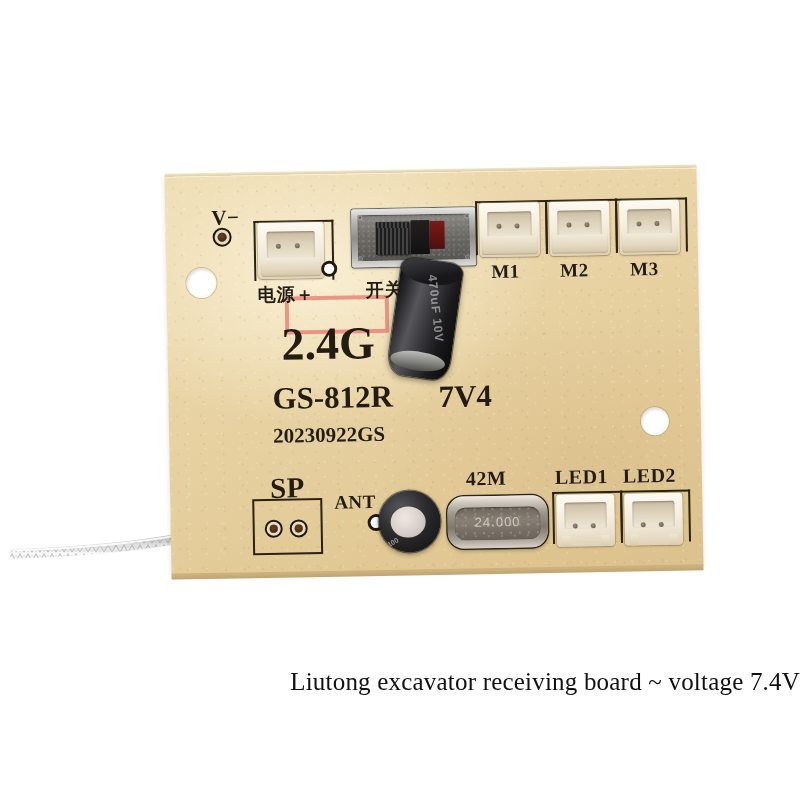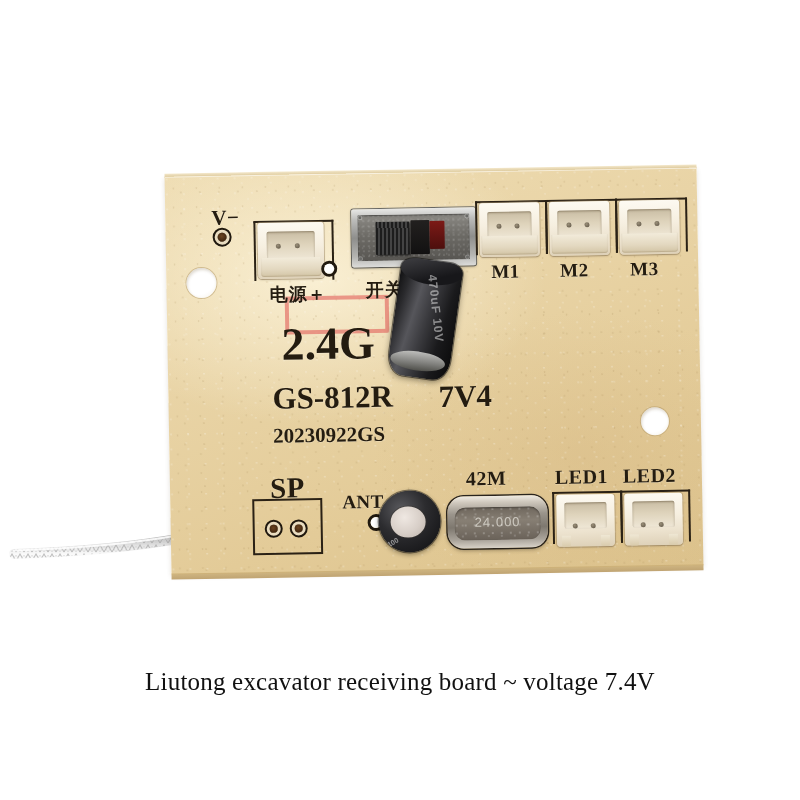--- a/index.html
+++ b/index.html
@@ -357,21 +357,21 @@
     font-size: 13px;
     letter-spacing: 1px;
   }
 
   
   .caption {
     position: absolute;
     left: 0;
     right: 0;
     top: 668px;
-    text-align: center;
+    text-align: right;
     color: #111111;
     font-family: "Liberation Serif", serif;
     font-size: 25px;
     letter-spacing: 0.2px;
   }
 </style>
 </head>
 <body>
 
 <div id="stage">
@@ -408,21 +408,21 @@
     <div class="silk" style="left:46px; top:30px; font-size:21px;">V−</div>
     <div class="via" style="left:52px; top:57px; width:9px; height:9px;"></div>
 
     <div class="fp-bracket" style="left:88px; top:46px; width:76px; height:58px;"></div>
     <div class="jst" style="left:92px; top:48px; width:66px; height:56px;">
       <div class="jst-cavity"></div>
       <div class="jst-pin" style="left:28%;"></div>
       <div class="jst-pin" style="left:56%;"></div>
       <div class="jst-skirt"></div>
     </div>
-    <div class="silk silk-cn" style="left:103px; top:108px; font-size:18px;">电源＋</div>
+    <div class="silk silk-cn" style="left:91px; top:108px; font-size:18px;">电源＋</div>
 
     <div class="via-white" style="left:158px; top:90px; width:10px; height:10px;"></div>
 
     <div class="switch" style="left:186px; top:36px; width:124px; height:58px;">
       <div class="switch-window">
         <div class="switch-actuator"></div>
         <div class="switch-block"></div>
         <div class="switch-red"></div>
       </div>
       <div class="switch-rivet" style="left:7px; top:7px;"></div>
@@ -468,21 +468,21 @@
     <div class="silk" style="left:114px; top:143px; font-size:46px; letter-spacing:0px;">2.4G</div>
     <div class="silk" style="left:104px; top:206px; font-size:31px; letter-spacing:0px;">GS-812R</div>
     <div class="silk" style="left:270px; top:207px; font-size:31px; letter-spacing:0px;">7V4</div>
     <div class="silk" style="left:104px; top:249px; font-size:21px; letter-spacing:0px;">20230922GS</div>
 
     <div class="silk" style="left:100px; top:297px; font-size:29px;">SP</div>
     <div class="silk-box" style="left:82px; top:324px; width:66px; height:52px;"></div>
     <div class="via" style="left:99px; top:350px; width:8px; height:8px;"></div>
     <div class="via" style="left:124px; top:350px; width:8px; height:8px;"></div>
 
-    <div class="silk" style="left:164px; top:318px; font-size:19px;margin-left:8px;">ANT</div>
+    <div class="silk" style="left:164px; top:318px; font-size:19px;">ANT</div>
     <div class="via-white" style="left:200px; top:344px; width:11px; height:11px;"></div>
 
     <div class="ecap-small" style="left:208px; top:318px; width:62px; height:62px;">
       <div class="ecap-small-top"></div>
       <div class="ecap-small-mark" style="left:8px; bottom:7px; transform:rotate(-28deg);">100</div>
     </div>
 
     <div class="silk" style="left:296px; top:296px; font-size:20px;">42M</div>
     <div class="crystal" style="left:277px; top:325px; width:100px; height:52px;">
       <div class="crystal-face"></div>

